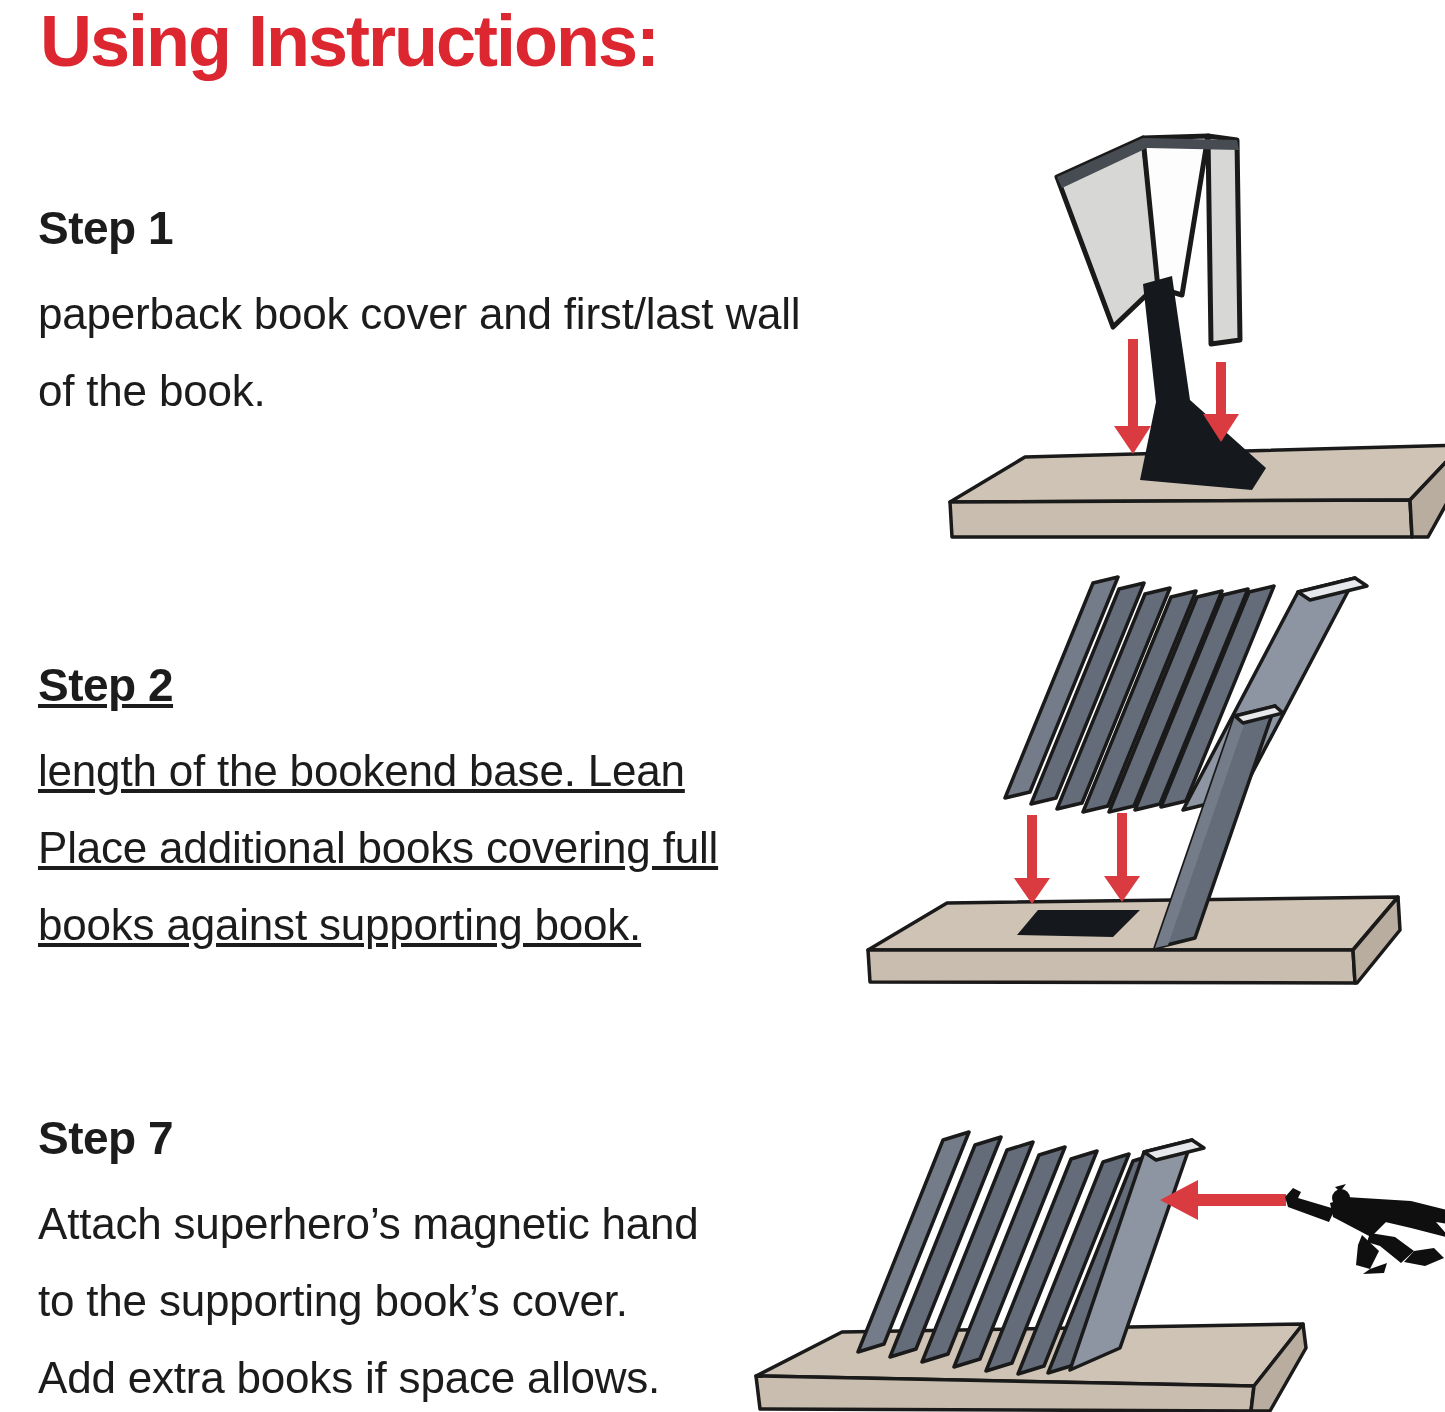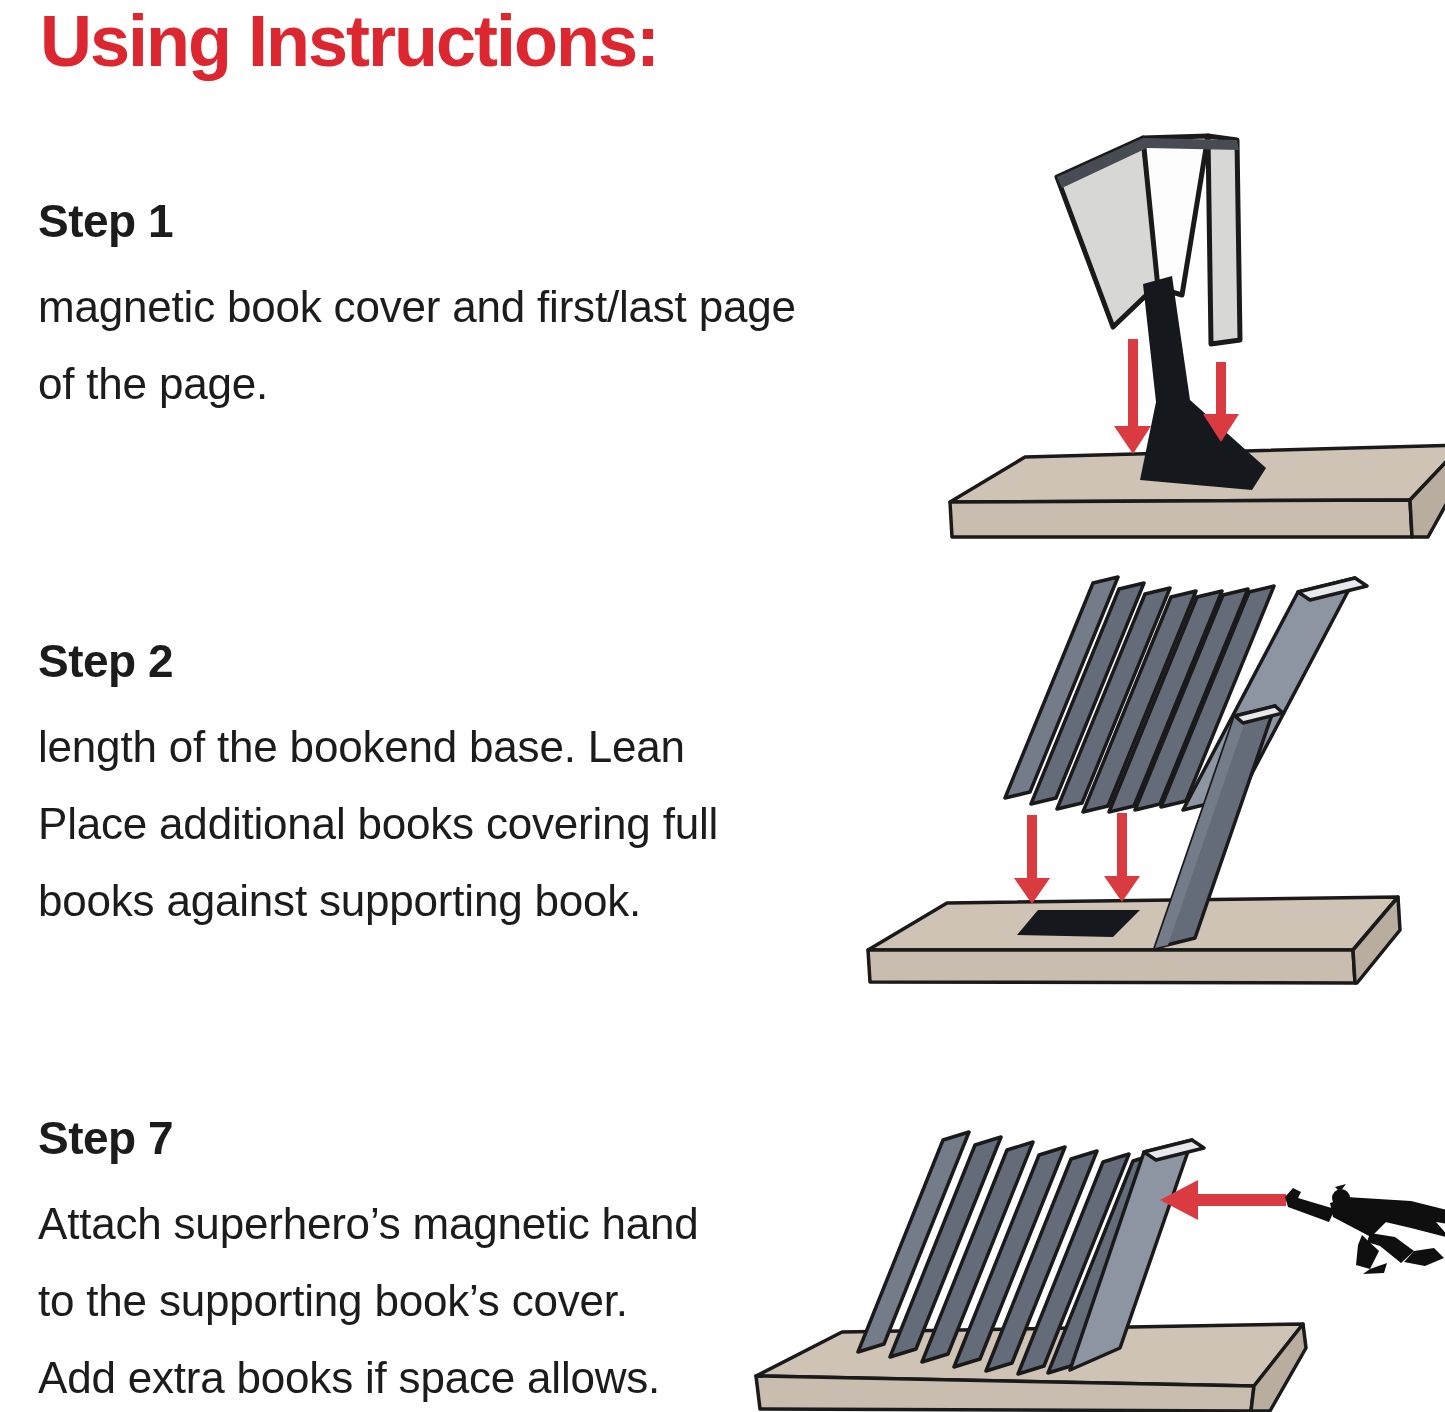--- a/index.html
+++ b/index.html
@@ -8,43 +8,43 @@
     font-family:"Liberation Sans",sans-serif;overflow:hidden;color:var(--text_black);margin-left:30px;
   }
   .title{
     position:absolute;left:10px;top:0px;margin:0;
     font-size:72px;font-weight:bold;letter-spacing:-2px;color:var(--title_red);
   }
   .step{position:absolute;left:8px;width:960px;}
   .step h2{margin:0;font-size:46px;font-weight:bold;letter-spacing:-0.5px;line-height:50px;}
   .step .lines{margin-top:22px;font-size:44px;line-height:77px;letter-spacing:-0.2px;}
   .step .lines div{white-space:nowrap;}
-  #step-1{top:196px;}
-  #step-2{top:636px;}
+  #step-1{top:203px;}
+  #step-2{top:660px;text-decoration:underline;}
   #step-3{top:1113px;}
   .ill{position:absolute;}
   #ill-1{left:880px;top:100px;}
   #ill-2{left:820px;top:550px;}
   #ill-3{left:700px;top:1080px;}
   .o{stroke:var(--outline_black);stroke-width:3.5;stroke-linejoin:round;}
   .ow{stroke:var(--outline_black);stroke-width:5;stroke-linejoin:round;}
   .ns{stroke:none;}
 </style>
 </head>
 <body>
 
 <div class="page">
 
   <h1 class="title">Using Instructions:</h1>
 
   <section class="step" id="step-1">
     <h2>Step 1</h2>
     <div class="lines">
-      <div>magnetic book cover and first/last page</div>
-      <div>of the page.</div>
+      <div>paperback book cover and first/last wall</div>
+      <div>of the book.</div>
     </div>
   </section>
 
   <section class="step" id="step-2">
     <h2>Step 2</h2>
     <div class="lines">
       <div>length of the bookend base. Lean</div>
       <div>Place additional books covering full</div>
       <div>books against supporting book.</div>
     </div>

